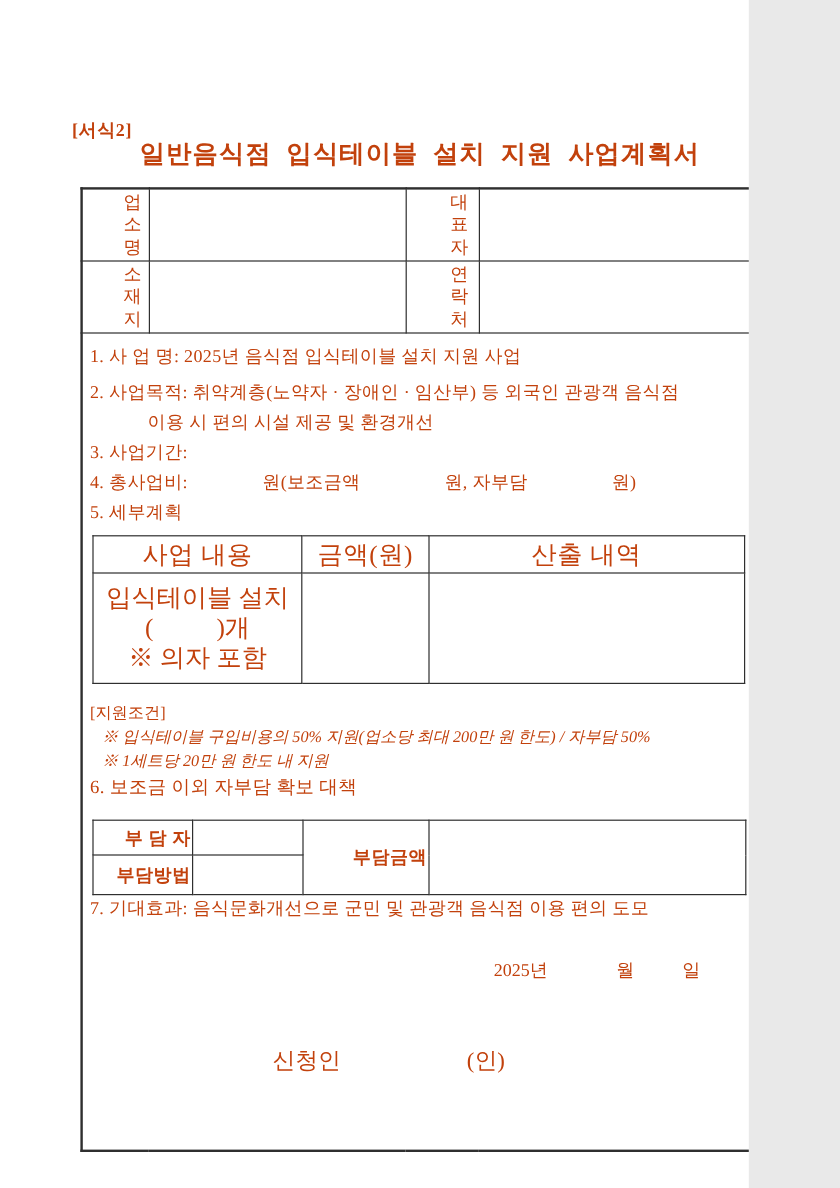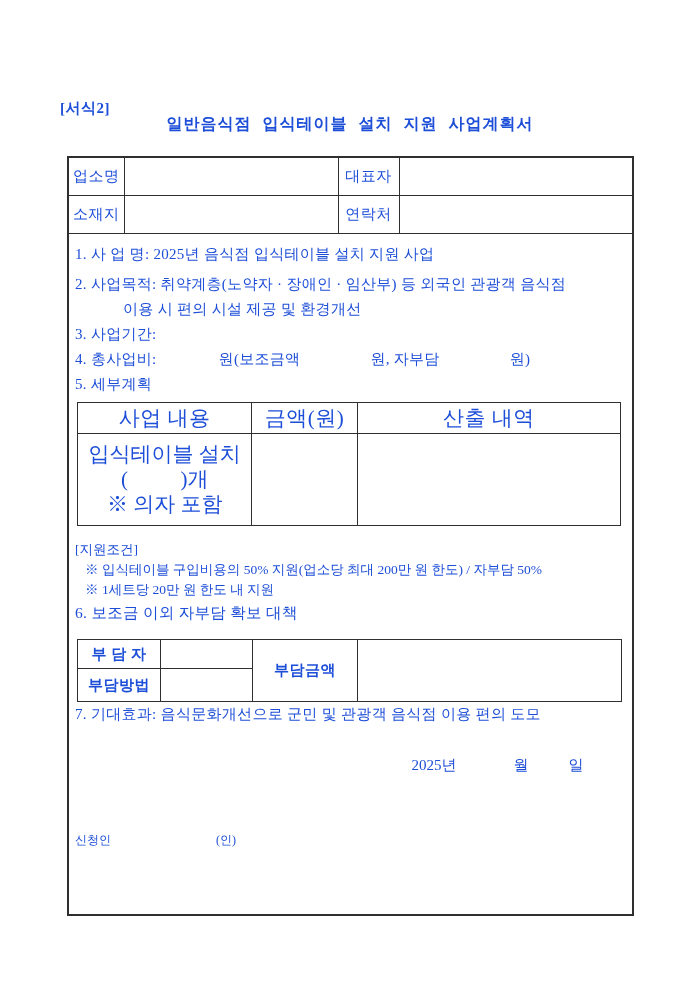--- a/index.html
+++ b/index.html
@@ -1,68 +1,68 @@
 <!DOCTYPE html>
 <html lang="ko"><head>
 <meta charset="utf-8">
 <style>
   html,body{margin:0;padding:0;background:#e9e9e9;}
   .page{
     position:relative;
-    width:700px;height:990px;
+    width:624px;height:990px;
     background:#ffffff;
     font-family:"Liberation Serif","DejaVu Serif",serif;
-    color:#1d4ed8;
+    color:#c2410c;
     overflow:hidden;
   }
   .form-label{
     position:absolute;left:60px;top:99px;
     font-size:15px;font-weight:bold;letter-spacing:0.5px;
   }
   .doc-title{
     position:absolute;left:0;top:114px;width:700px;margin:0;
     text-align:center;
-    font-size:16px;font-weight:bold;
+    font-size:21px;font-weight:bold;
     letter-spacing:1px;word-spacing:6px;
   }
   table{border-collapse:collapse;}
   .outer{
     position:absolute;left:67px;top:156px;
     width:565px;table-layout:fixed;
     border:2px solid #2f2f2f;
   }
   .outer td{border:1.4px solid #2f2f2f;font-size:15px;}
-  .outer td.lbl{text-align:center;height:35px;letter-spacing:0.5px;}
+  .outer td.lbl{text-align:center;height:35px;letter-spacing:0.5px;padding-left:30px;}
   .outer td.val{}
   .bigcell{
     height:672px;vertical-align:top;
     padding:8px 4px 0 6px;
   }
   .line{line-height:25px;font-size:15px;letter-spacing:0.3px;white-space:pre;}
   .indent2{padding-left:48px;}
   .sp{display:inline-block;height:1px;}
   .inner{width:544px;margin-left:2px;table-layout:fixed;}
   .inner th,.inner td{border:1.4px solid #2f2f2f;font-size:21px;}
   .detail{margin-top:5px;}
   .detail th{height:26px;font-weight:normal;text-align:center;letter-spacing:0.5px;}
   .detail td{height:89px;vertical-align:middle;}
   .detail .content-cell{text-align:center;}
   .detail .content-cell div{line-height:25px;white-space:pre;}
   .cond{margin-top:14px;}
   .cond-title{font-size:13.5px;line-height:20px;}
-  .cond-item{font-size:13.5px;line-height:20px;padding-left:10px;white-space:nowrap;}
+  .cond-item{font-size:13.5px;line-height:20px;padding-left:10px;white-space:nowrap;font-style:italic;}
   .item6{font-size:15.5px;}
   .burden{margin-top:14px;}
   .burden td{font-size:15px;}
-  .burden .blabel{font-weight:bold;text-align:center;letter-spacing:0.5px;}
+  .burden .blabel{font-weight:bold;text-align:right;letter-spacing:0.5px;}
   .burden .r1{height:29px;}
   .burden .r2{height:33px;}
   .item7{}
   .date-line{margin-top:26px;margin-left:292px;font-size:15px;line-height:25px;text-align:center;}
-  .sig-line{margin-top:50px;font-size:12px;line-height:25px;}
+  .sig-line{margin-top:50px;margin-left:152px;font-size:19px;line-height:25px;}
 </style>
 </head>
 <body>
 
 <div class="page">
 
   <div class="form-label">[서식2]</div>
 
   <h1 class="doc-title">일반음식점 입식테이블 설치 지원 사업계획서</h1>
 

